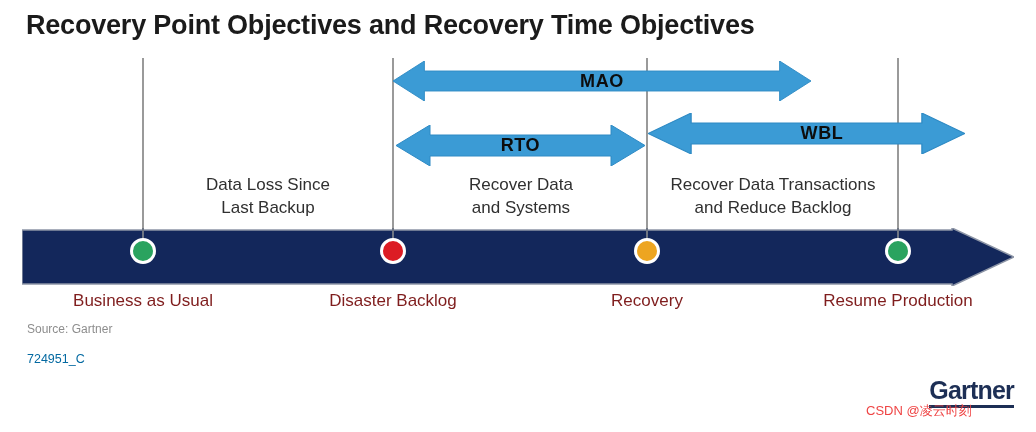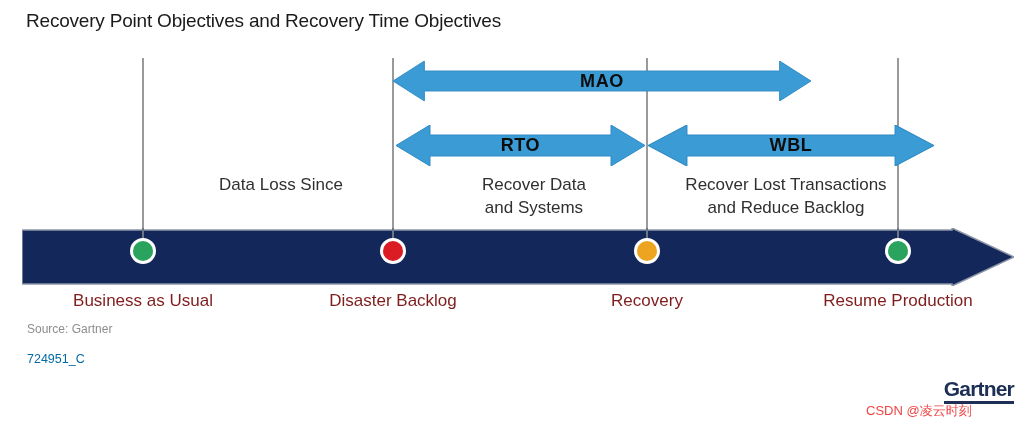--- a/index.html
+++ b/index.html
@@ -17,22 +17,22 @@
     height: 432px;
     background: #ffffff;
     overflow: hidden;
   }
 
   
   .title {
     position: absolute;
     left: 26px;
     top: 10px;
-    font-size: 19px;
-    font-weight: normal;
+    font-size: 27px;
+    font-weight: bold;
     color: #1b1b1b;
     letter-spacing: -0.2px;
     white-space: nowrap;
     text-align: center;
   }
 
   
   .guide {
     position: absolute;
     width: 2px;
@@ -63,21 +63,20 @@
     letter-spacing: 0.6px;
   }
 
   
   .caption {
     position: absolute;
     text-align: center;
     font-size: 17px;
     line-height: 1.38;
     color: #303030;
-    margin-left: 13px;
   }
 
   
   .timeline {
     position: absolute;
     left: 22px;
     top: 228px;
     width: 992px;
     height: 58px;
   }
@@ -130,21 +129,21 @@
   }
 
   
   .logo {
     position: absolute;
     right: 22px;
     top: 378px;
     text-align: right;
   }
   .logo-word {
-    font-size: 21px;
+    font-size: 25px;
     font-weight: bold;
     color: #1d2f55;
     letter-spacing: -0.8px;
     line-height: 1;
   }
   .logo-rule {
     margin-top: 2px;
     height: 3px;
     background: #1d2f55;
     width: 100%;
@@ -180,38 +179,39 @@
   </div>
 
 
   <div class="arrow" style="left:396px; top:125px; width:249px; height:41px;">
     <svg viewBox="0 0 249 41" preserveAspectRatio="none">
       <polygon points="0,20.5 34,0 34,10 215,10 215,0 249,20.5 215,41 215,31 34,31 34,41" fill="#3b9bd5" stroke="#2e8ac4" stroke-width="1"></polygon>
     </svg>
     <span class="arrow-label">RTO</span>
   </div>
 
-  <div class="arrow" style="left:648px; top:125px; width:286px; height:41px;">
+  <div class="arrow" style="left:648px; top:113px; width:286px; height:41px;padding-left:31px;">
     <svg viewBox="0 0 250 41" preserveAspectRatio="none">
       <polygon points="0,20.5 34,0 34,10 216,10 216,0 250,20.5 216,41 216,31 34,31 34,41" fill="#3b9bd5" stroke="#2e8ac4" stroke-width="1"></polygon>
     </svg>
     <span class="arrow-label">WBL</span>
   </div>
 
   <div class="caption" style="left:143px; top:173px; width:250px;">
     <div>Data Loss Since</div>
+    <div>Last Backup</div>
   </div>
 
   <div class="caption" style="left:397px; top:173px; width:248px;">
     <div>Recover Data</div>
     <div>and Systems</div>
   </div>
 
   <div class="caption" style="left:648px; top:173px; width:250px;">
-    <div>Recover Lost Transactions</div>
+    <div>Recover Data Transactions</div>
     <div>and Reduce Backlog</div>
   </div>
 
   <div class="timeline">
     <svg viewBox="0 0 992 58" preserveAspectRatio="none">
       <polygon points="0,2 930,2 930,0 992,29 930,58 930,56 0,56" fill="#13275b" stroke="#8d95a6" stroke-width="1.5"></polygon>
     </svg>
   </div>
 
   <div class="dot-stem" style="left:142px; top:228px; height:16px;"></div>

